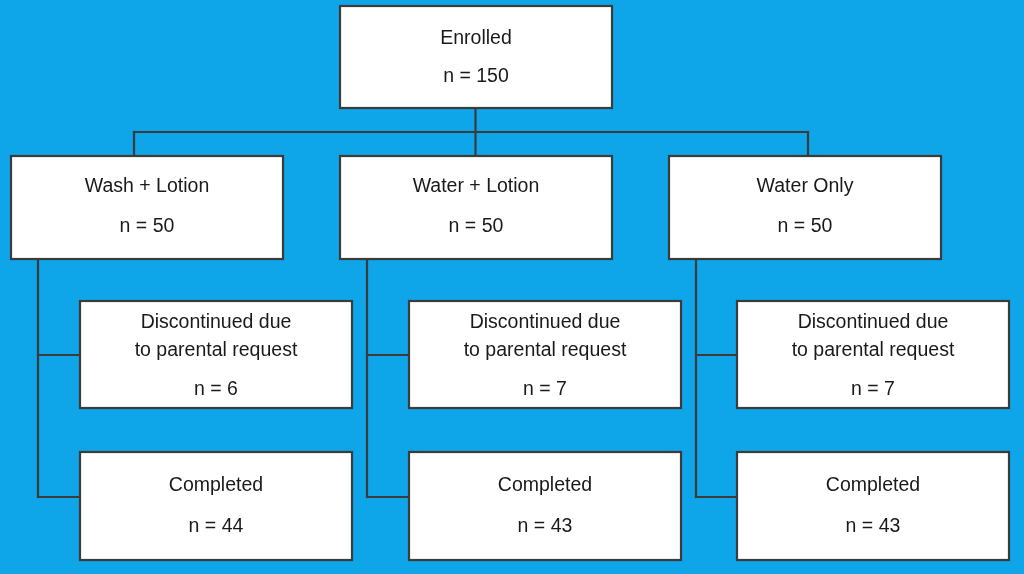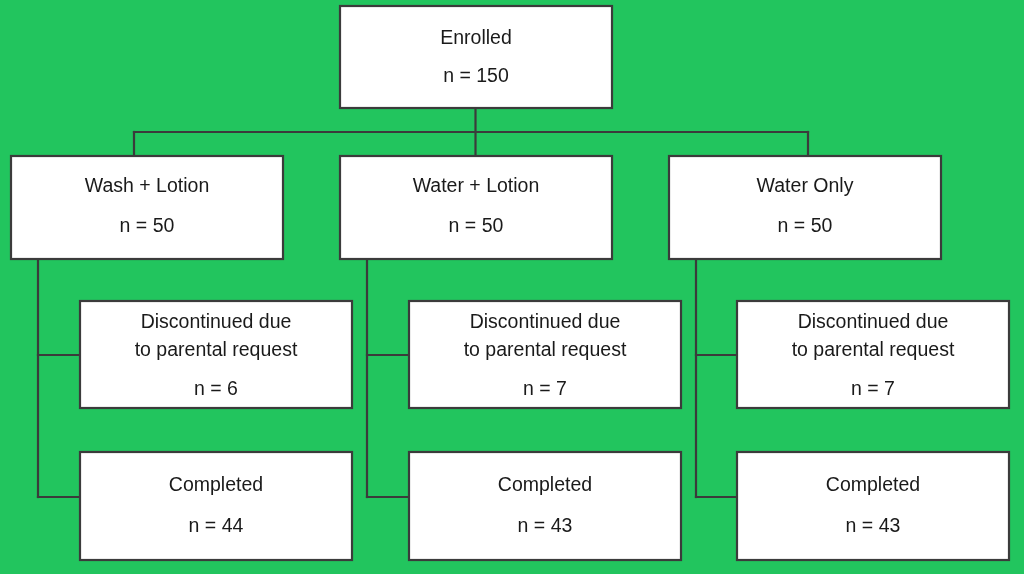--- a/index.html
+++ b/index.html
@@ -10,21 +10,21 @@
   body {
     width: 1024px;
     height: 574px;
     overflow: hidden;
     font-family: "Liberation Sans", sans-serif;
   }
   #flowchart-root {
     position: relative;
     width: 1024px;
     height: 574px;
-    background: #22c55e;
+    background: #0ea5e9;
   }
   svg.chart-canvas {
     position: absolute;
     top: 0;
     left: 0;
     width: 1024px;
     height: 574px;
     display: block;
   }
   .node-box {

